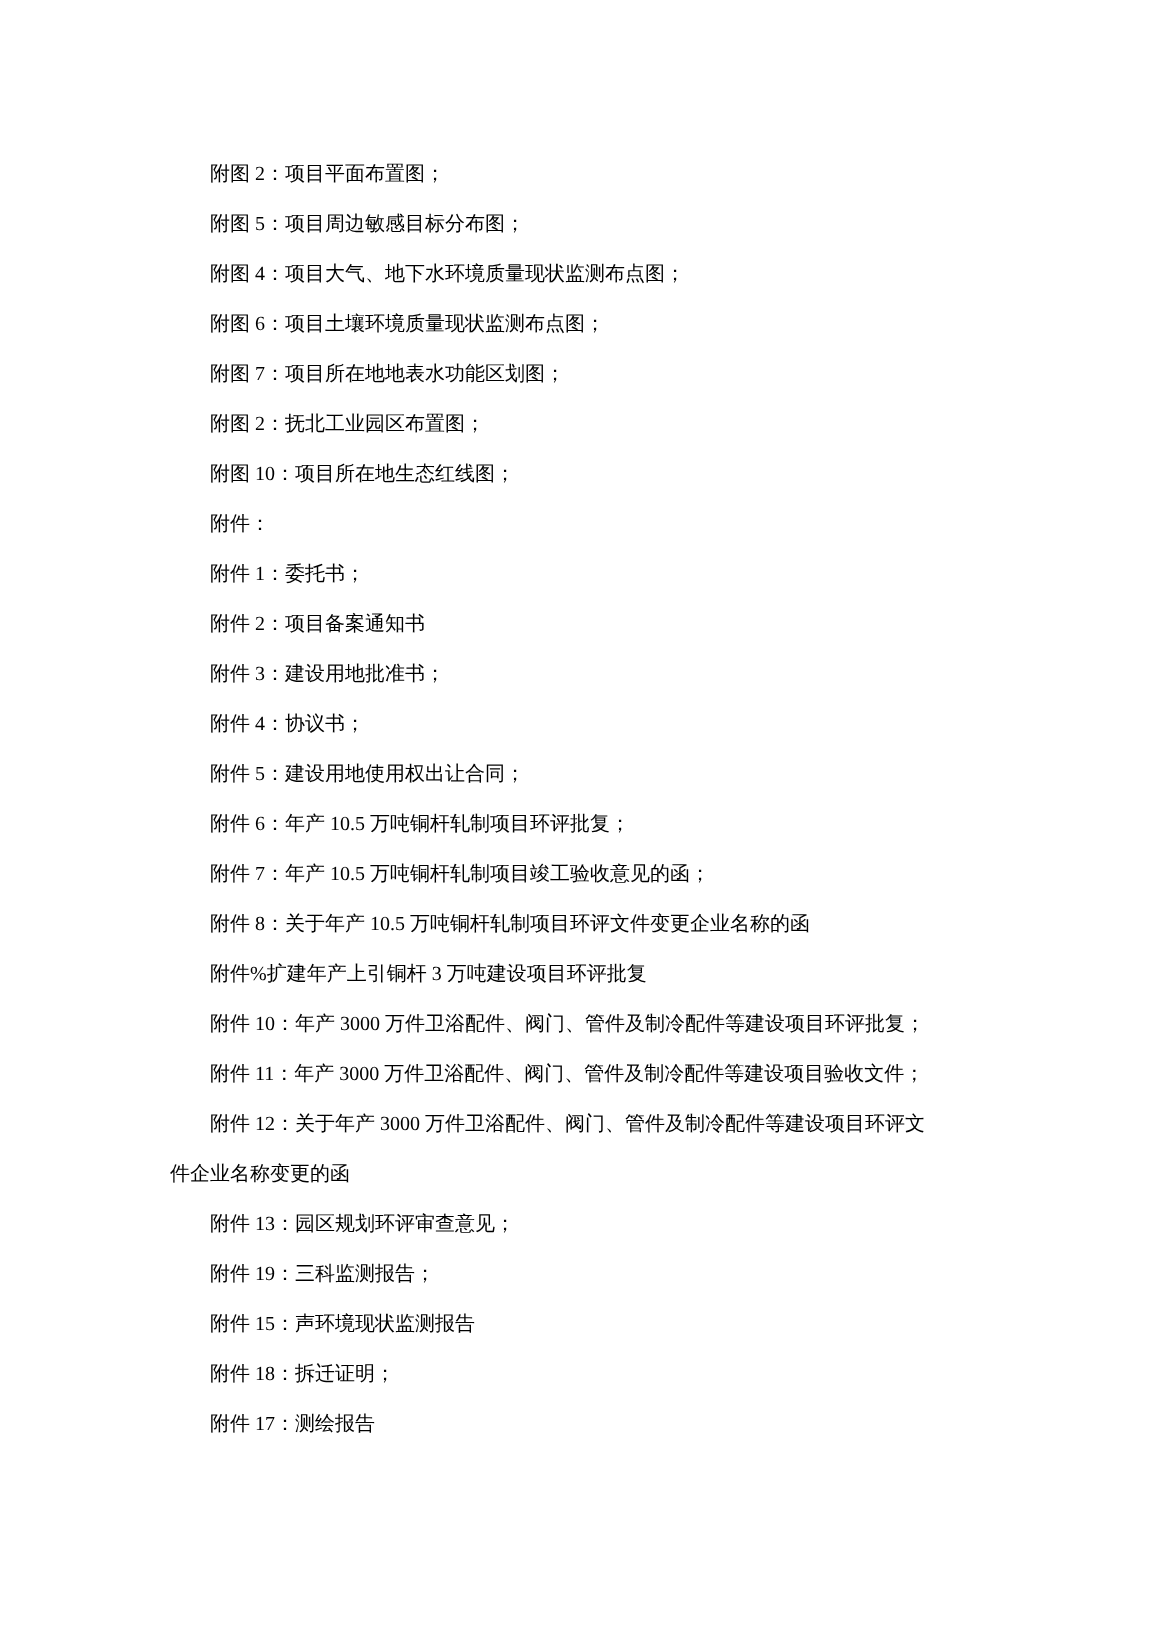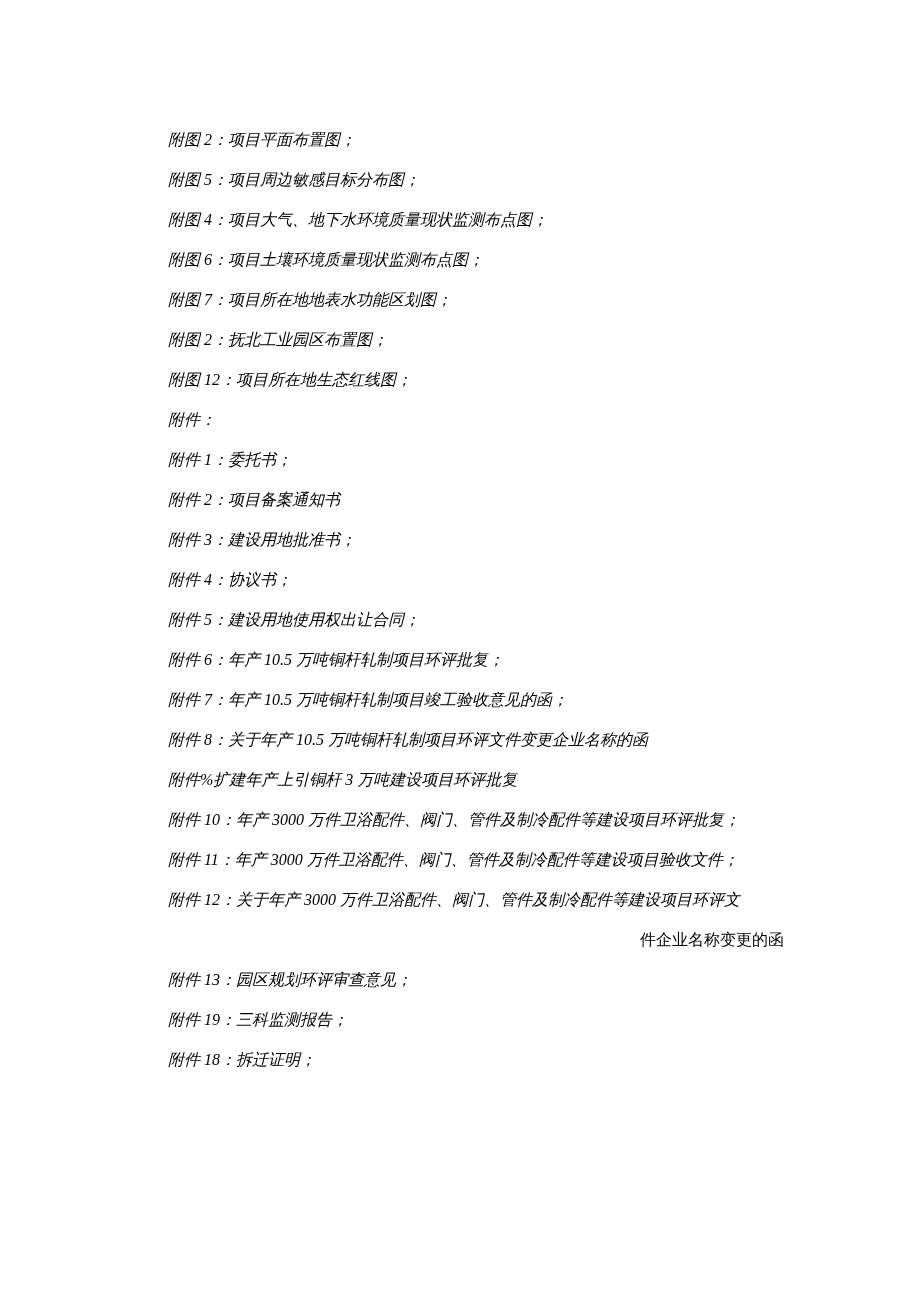--- a/index.html
+++ b/index.html
@@ -13,48 +13,48 @@
     min-height: 1301px;
     padding: 120px 136px 0 136px;
     box-sizing: border-box;
     font-family: "SimSun", "Songti SC", serif;
     font-size: 16px;
     color: #000000;
     line-height: 2.5;
   }
   .line {
     text-indent: 2em;
-    font-style: italic;
   }
   .line-noindent {
     text-indent: 0;
-    text-align: right;
   }
 </style>
 </head>
 <body>
 
 <div class="page">
   <div class="line">附图 2：项目平面布置图；</div>
   <div class="line">附图 5：项目周边敏感目标分布图；</div>
   <div class="line">附图 4：项目大气、地下水环境质量现状监测布点图；</div>
   <div class="line">附图 6：项目土壤环境质量现状监测布点图；</div>
   <div class="line">附图 7：项目所在地地表水功能区划图；</div>
   <div class="line">附图 2：抚北工业园区布置图；</div>
-  <div class="line">附图 12：项目所在地生态红线图；</div>
+  <div class="line">附图 10：项目所在地生态红线图；</div>
   <div class="line">附件：</div>
   <div class="line">附件 1：委托书；</div>
   <div class="line">附件 2：项目备案通知书</div>
   <div class="line">附件 3：建设用地批准书；</div>
   <div class="line">附件 4：协议书；</div>
   <div class="line">附件 5：建设用地使用权出让合同；</div>
   <div class="line">附件 6：年产 10.5 万吨铜杆轧制项目环评批复；</div>
   <div class="line">附件 7：年产 10.5 万吨铜杆轧制项目竣工验收意见的函；</div>
   <div class="line">附件 8：关于年产 10.5 万吨铜杆轧制项目环评文件变更企业名称的函</div>
   <div class="line">附件%扩建年产上引铜杆 3 万吨建设项目环评批复</div>
   <div class="line">附件 10：年产 3000 万件卫浴配件、阀门、管件及制冷配件等建设项目环评批复；</div>
   <div class="line">附件 11：年产 3000 万件卫浴配件、阀门、管件及制冷配件等建设项目验收文件；</div>
   <div class="line">附件 12：关于年产 3000 万件卫浴配件、阀门、管件及制冷配件等建设项目环评文</div>
   <div class="line-noindent">件企业名称变更的函</div>
   <div class="line">附件 13：园区规划环评审查意见；</div>
   <div class="line">附件 19：三科监测报告；</div>
+  <div class="line">附件 15：声环境现状监测报告</div>
   <div class="line">附件 18：拆迁证明；</div>
+  <div class="line">附件 17：测绘报告</div>
 </div>
 
 </body></html>

